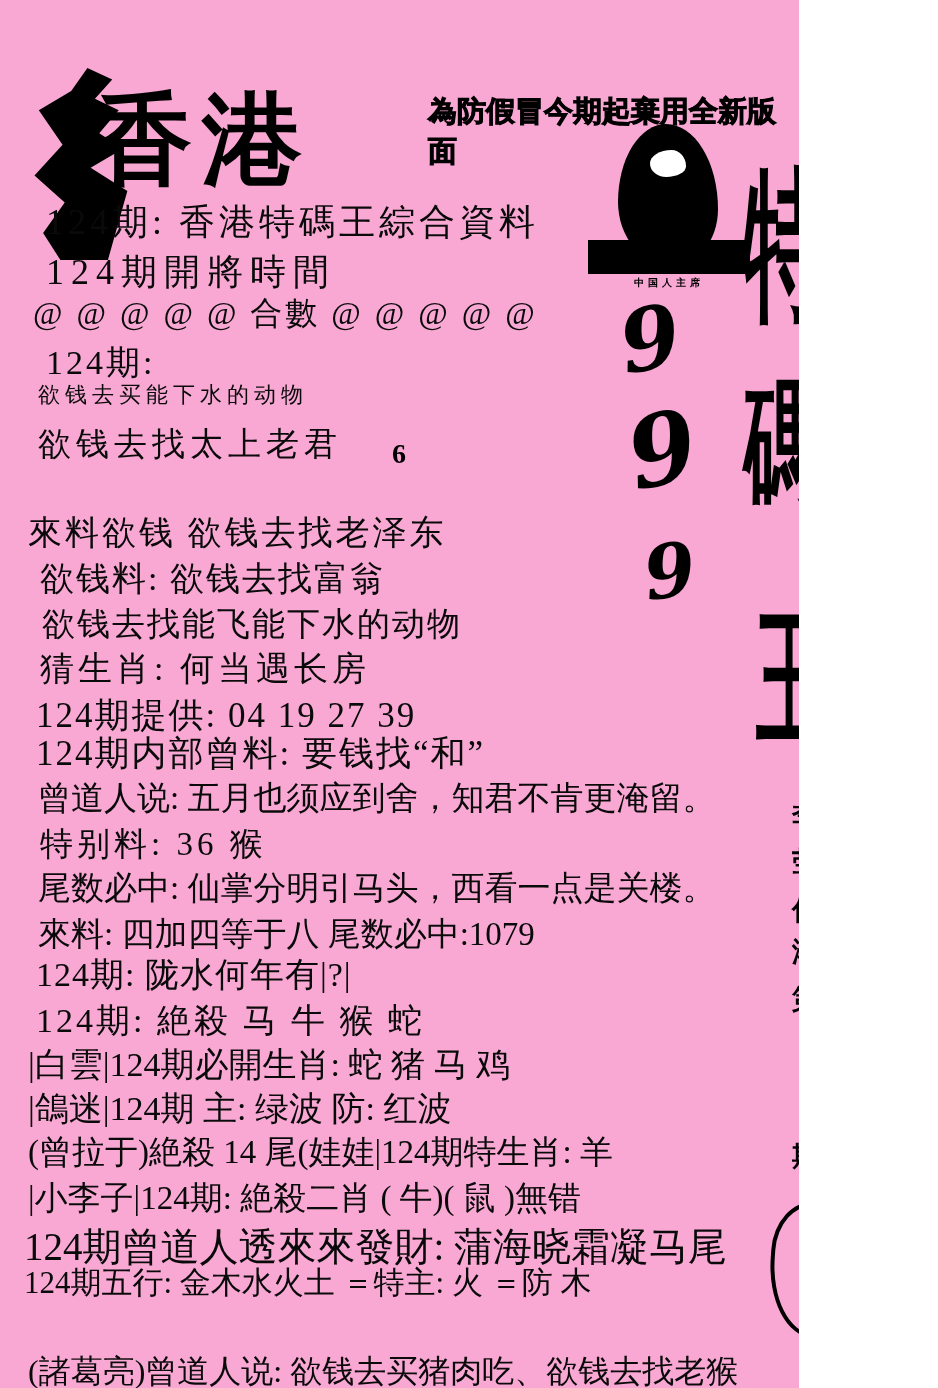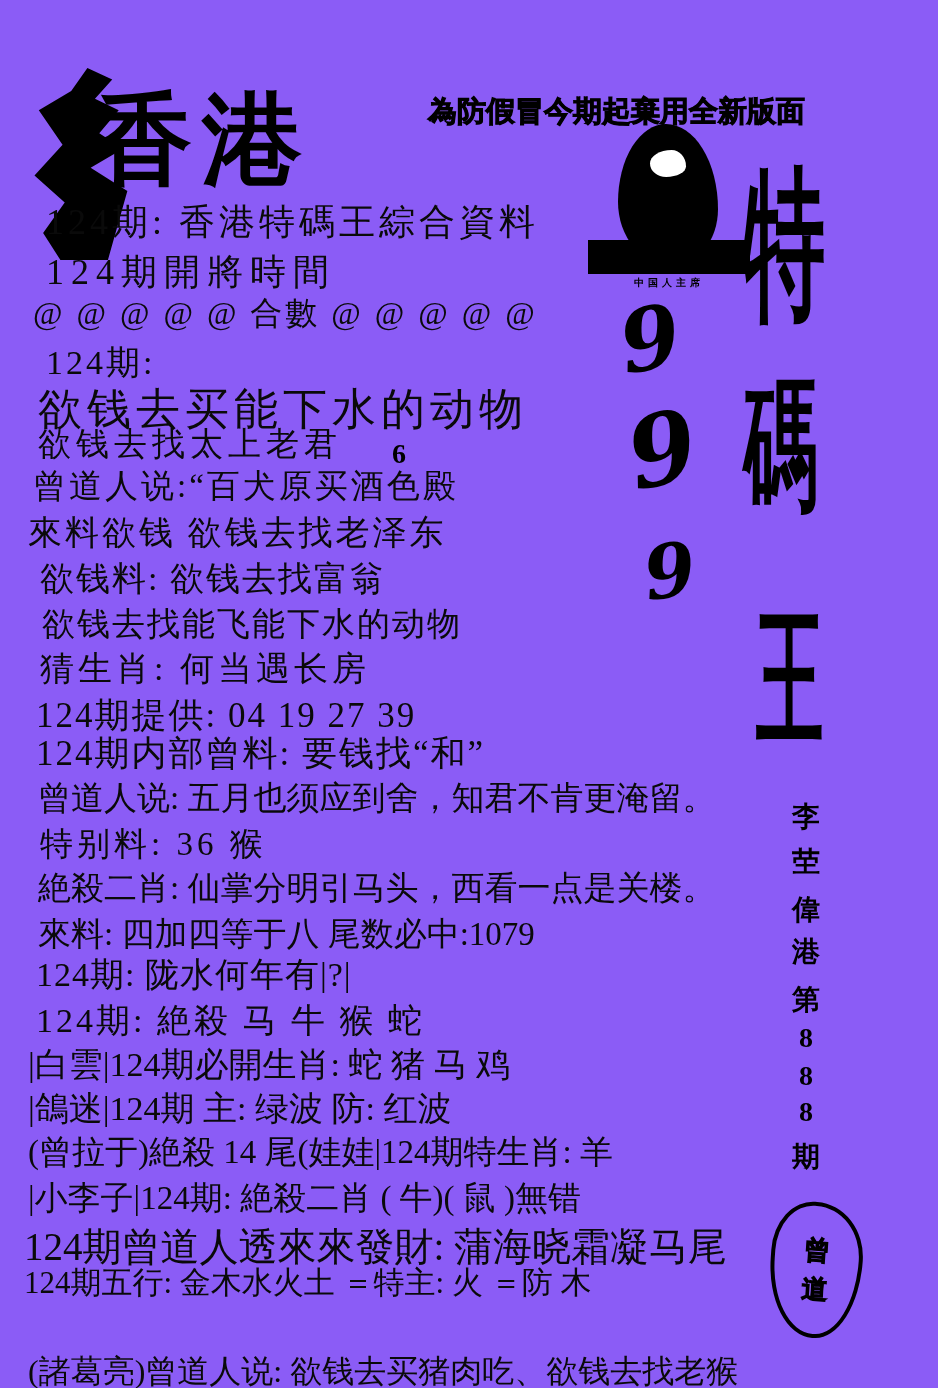--- a/index.html
+++ b/index.html
@@ -1,19 +1,19 @@
 <!DOCTYPE html>
 <html><head>
 <meta charset="utf-8">
 <style>
   html,body{margin:0;padding:0;background:#fff;}
   .sheet{
     position:relative;
-    width:938px;height:1388px;
-    background:#8b5cf6;
+    width:799px;height:1388px;
+    background:#f9a8d4;
     overflow:hidden;
     font-family:"Liberation Serif","DejaVu Serif",serif;
     color:#000;
   }
   .ln{
     position:absolute;
     white-space:nowrap;
     font-weight:normal;
     color:#0a0a0a;
   }
@@ -110,32 +110,31 @@
     <span>曾</span>
     <span>道</span>
   </div>
 
   <div class="sup6">6</div>
 
   <div class="ln" style="left:46px;top:198px;font-size:36px;letter-spacing:4px">124期:  香港特碼王綜合資料</div>
   <div class="ln" style="left:46px;top:248px;font-size:36px;letter-spacing:7px">124期開將時間</div>
   <div class="ln" style="left:33px;top:292px;font-size:32px;letter-spacing:3px">@ @ @ @ @ 合數 @ @ @ @ @</div>
   <div class="ln" style="left:46px;top:340px;font-size:34px;letter-spacing:3px">124期:</div>
-  <div class="ln" style="left:38px;top:380px;font-size:44px;letter-spacing:5px">欲钱去买能下水的动物</div>
+  <div class="ln" style="left:38px;top:380px;font-size:22px;letter-spacing:5px">欲钱去买能下水的动物</div>
   <div class="ln" style="left:38px;top:422px;font-size:33px;letter-spacing:5px">欲钱去找太上老君</div>
-  <div class="ln" style="left:33px;top:464px;font-size:33px;letter-spacing:3px">曾道人说:“百犬原买酒色殿</div>
   <div class="ln" style="left:40px;top:556px;font-size:34px;letter-spacing:2px">欲钱料: 欲钱去找富翁</div>
   <div class="ln" style="left:28px;top:510px;font-size:34px;letter-spacing:3px">來料欲钱 欲钱去找老泽东</div>
   <div class="ln" style="left:42px;top:602px;font-size:33px;letter-spacing:2px">欲钱去找能飞能下水的动物</div>
   <div class="ln" style="left:40px;top:646px;font-size:34px;letter-spacing:4px">猜生肖: 何当遇长房</div>
   <div class="ln" style="left:36px;top:692px;font-size:35px;letter-spacing:2px">124期提供: 04 19 27 39</div>
   <div class="ln" style="left:36px;top:730px;font-size:35px;letter-spacing:2px">124期内部曾料: 要钱找“和”</div>
   <div class="ln" style="left:38px;top:776px;font-size:33px">曾道人说: 五月也须应到舍，知君不肯更淹留。</div>
   <div class="ln" style="left:40px;top:822px;font-size:33px;letter-spacing:4px">特别料: 36   猴</div>
-  <div class="ln" style="left:38px;top:866px;font-size:33px">絶殺二肖: 仙掌分明引马头，西看一点是关楼。</div>
+  <div class="ln" style="left:38px;top:866px;font-size:33px">尾数必中: 仙掌分明引马头，西看一点是关楼。</div>
   <div class="ln" style="left:38px;top:912px;font-size:33px">來料:  四加四等于八      尾数必中:1079</div>
   <div class="ln" style="left:36px;top:952px;font-size:34px;letter-spacing:1px">124期: 陇水何年有|?|</div>
   <div class="ln" style="left:36px;top:998px;font-size:34px;letter-spacing:3px">124期:  絶殺  马 牛 猴 蛇</div>
   <div class="ln" style="left:28px;top:1042px;font-size:34px">|白雲|124期必開生肖: 蛇 猪 马 鸡</div>
   <div class="ln" style="left:28px;top:1086px;font-size:34px">|鴿迷|124期  主: 绿波   防: 红波</div>
   <div class="ln" style="left:28px;top:1130px;font-size:33px">(曾拉于)絶殺  14   尾(娃娃|124期特生肖: 羊</div>
   <div class="ln" style="left:28px;top:1176px;font-size:33px">|小李子|124期:  絶殺二肖 ( 牛)( 鼠 )無错</div>
   <div class="ln" style="left:24px;top:1220px;font-size:39px">124期曾道人透來來發財: 蒲海晓霜凝马尾</div>
   <div class="ln" style="left:24px;top:1262px;font-size:31px">124期五行:  金木水火土 ＝特主: 火 ＝防 木</div>
   <div class="ln" style="left:28px;top:1350px;font-size:32px">(諸葛亮)曾道人说: 欲钱去买猪肉吃、欲钱去找老猴</div>

